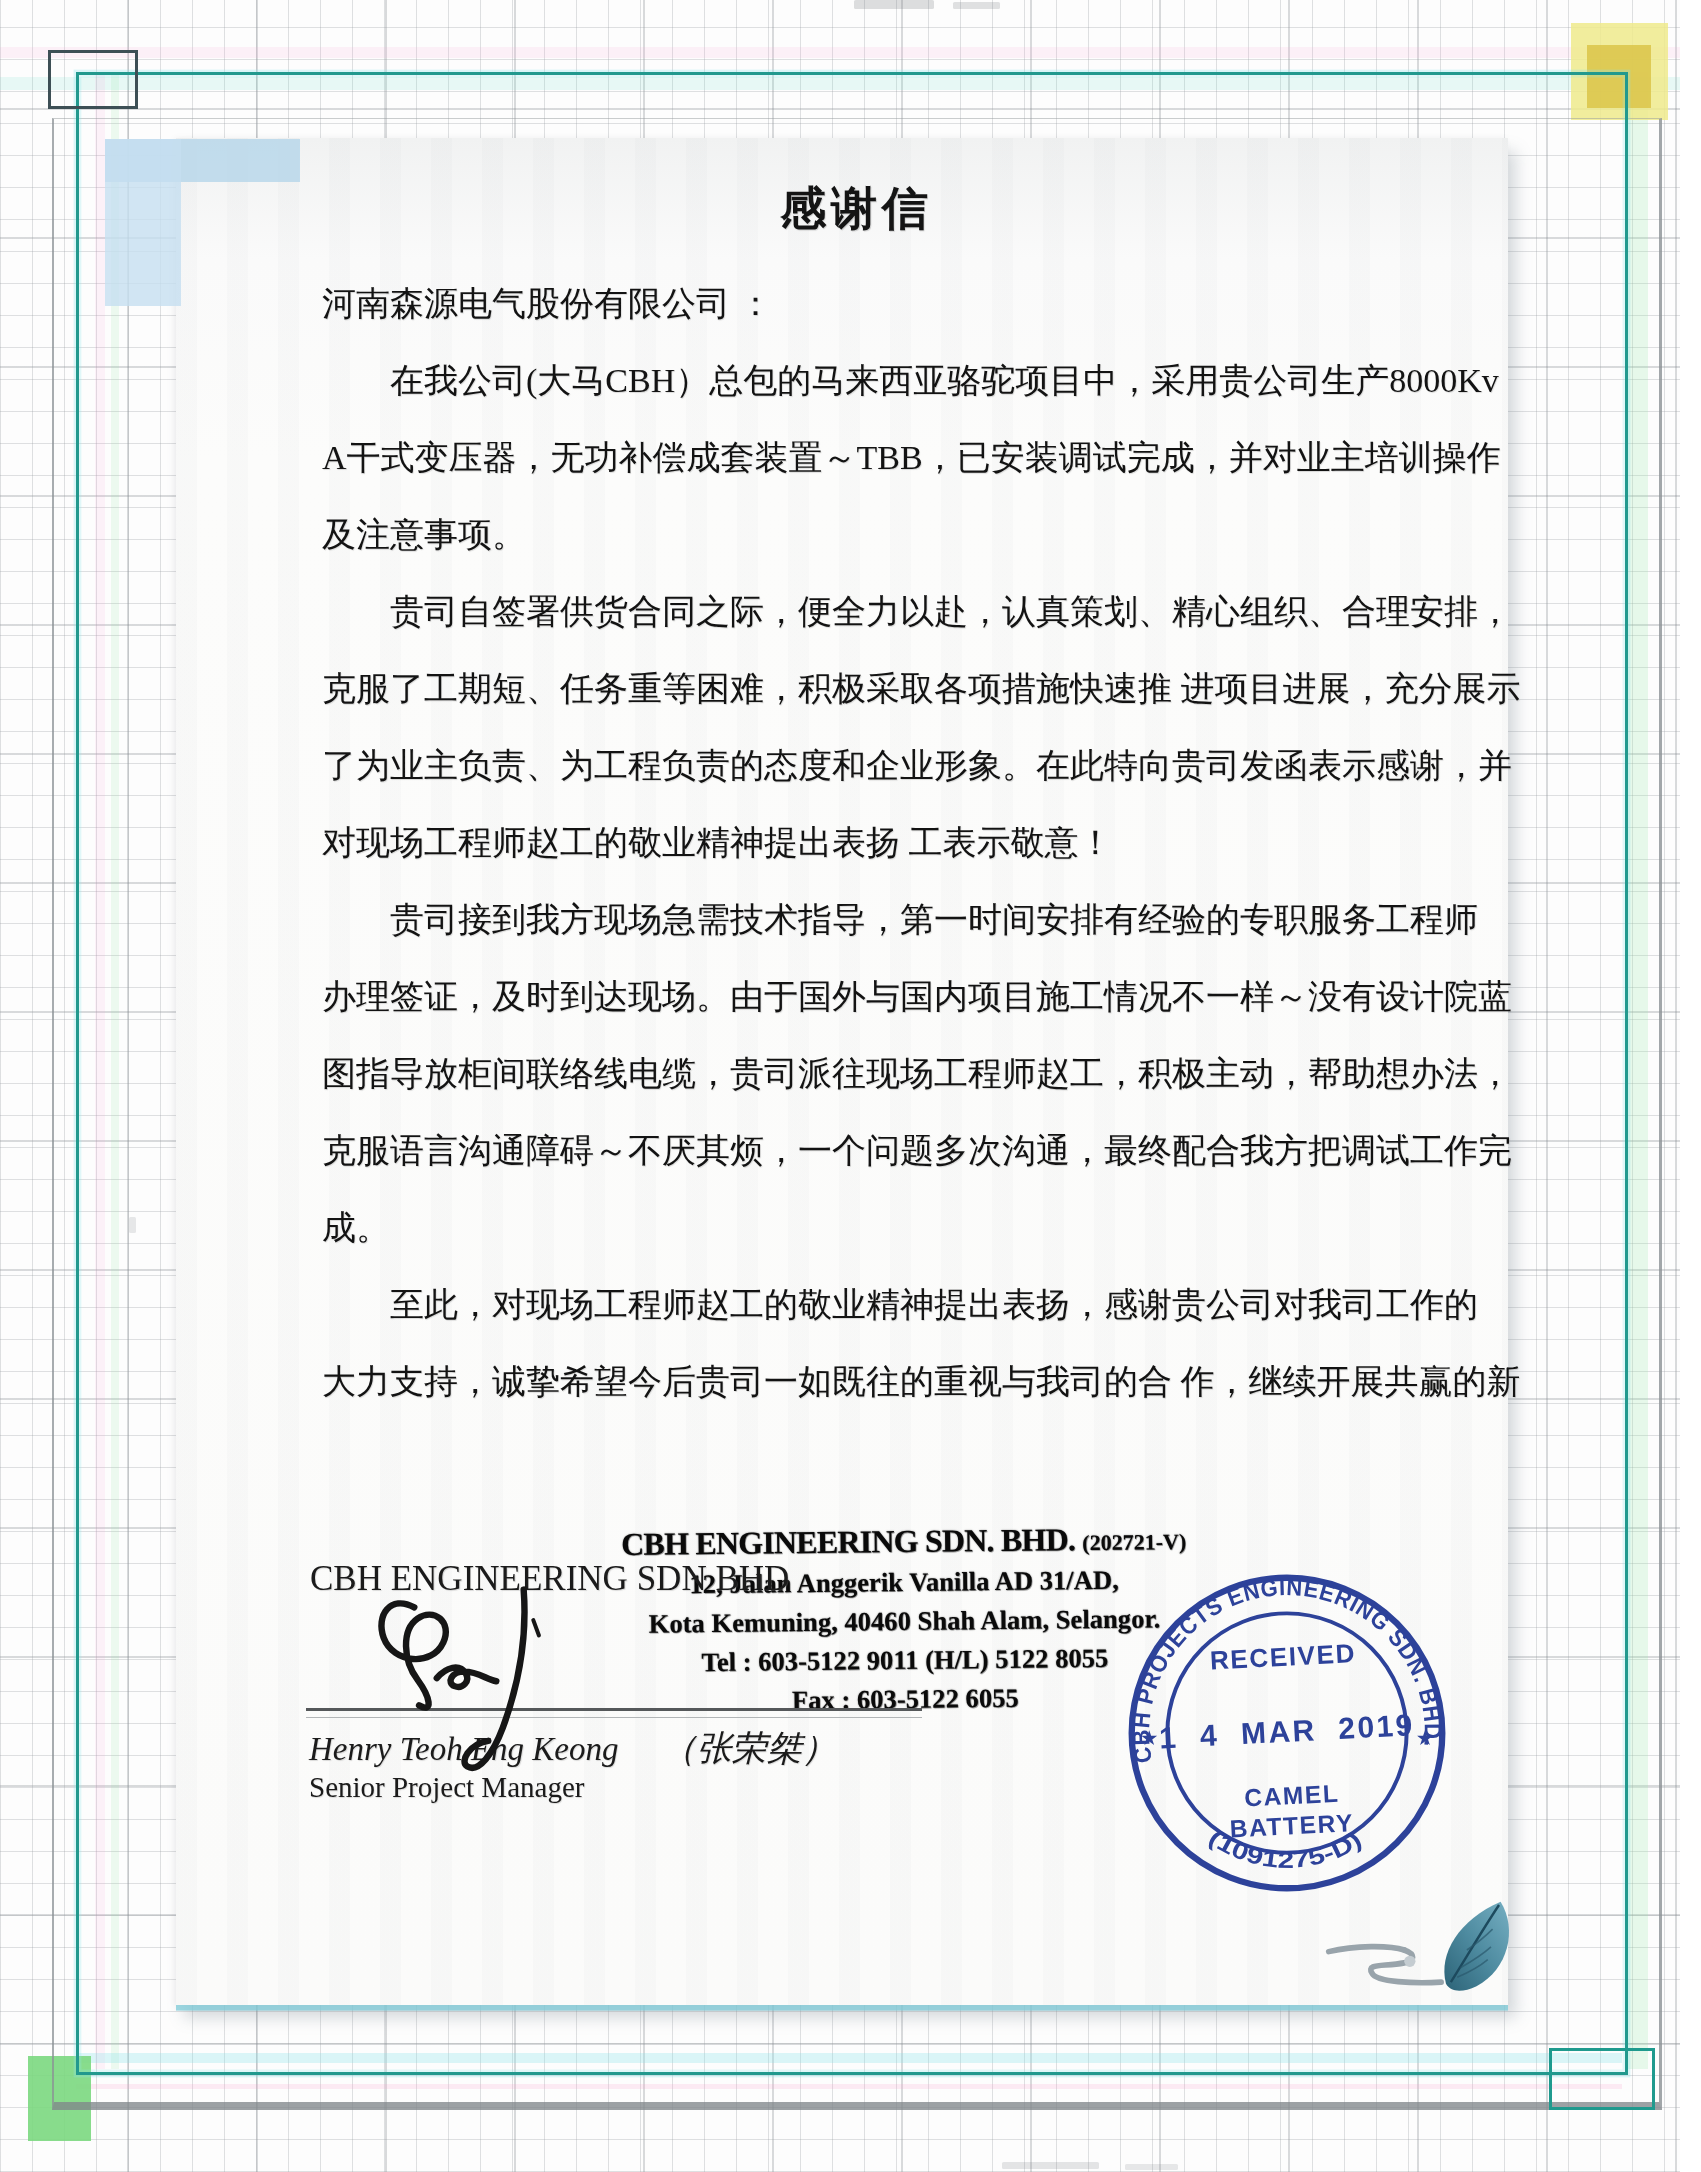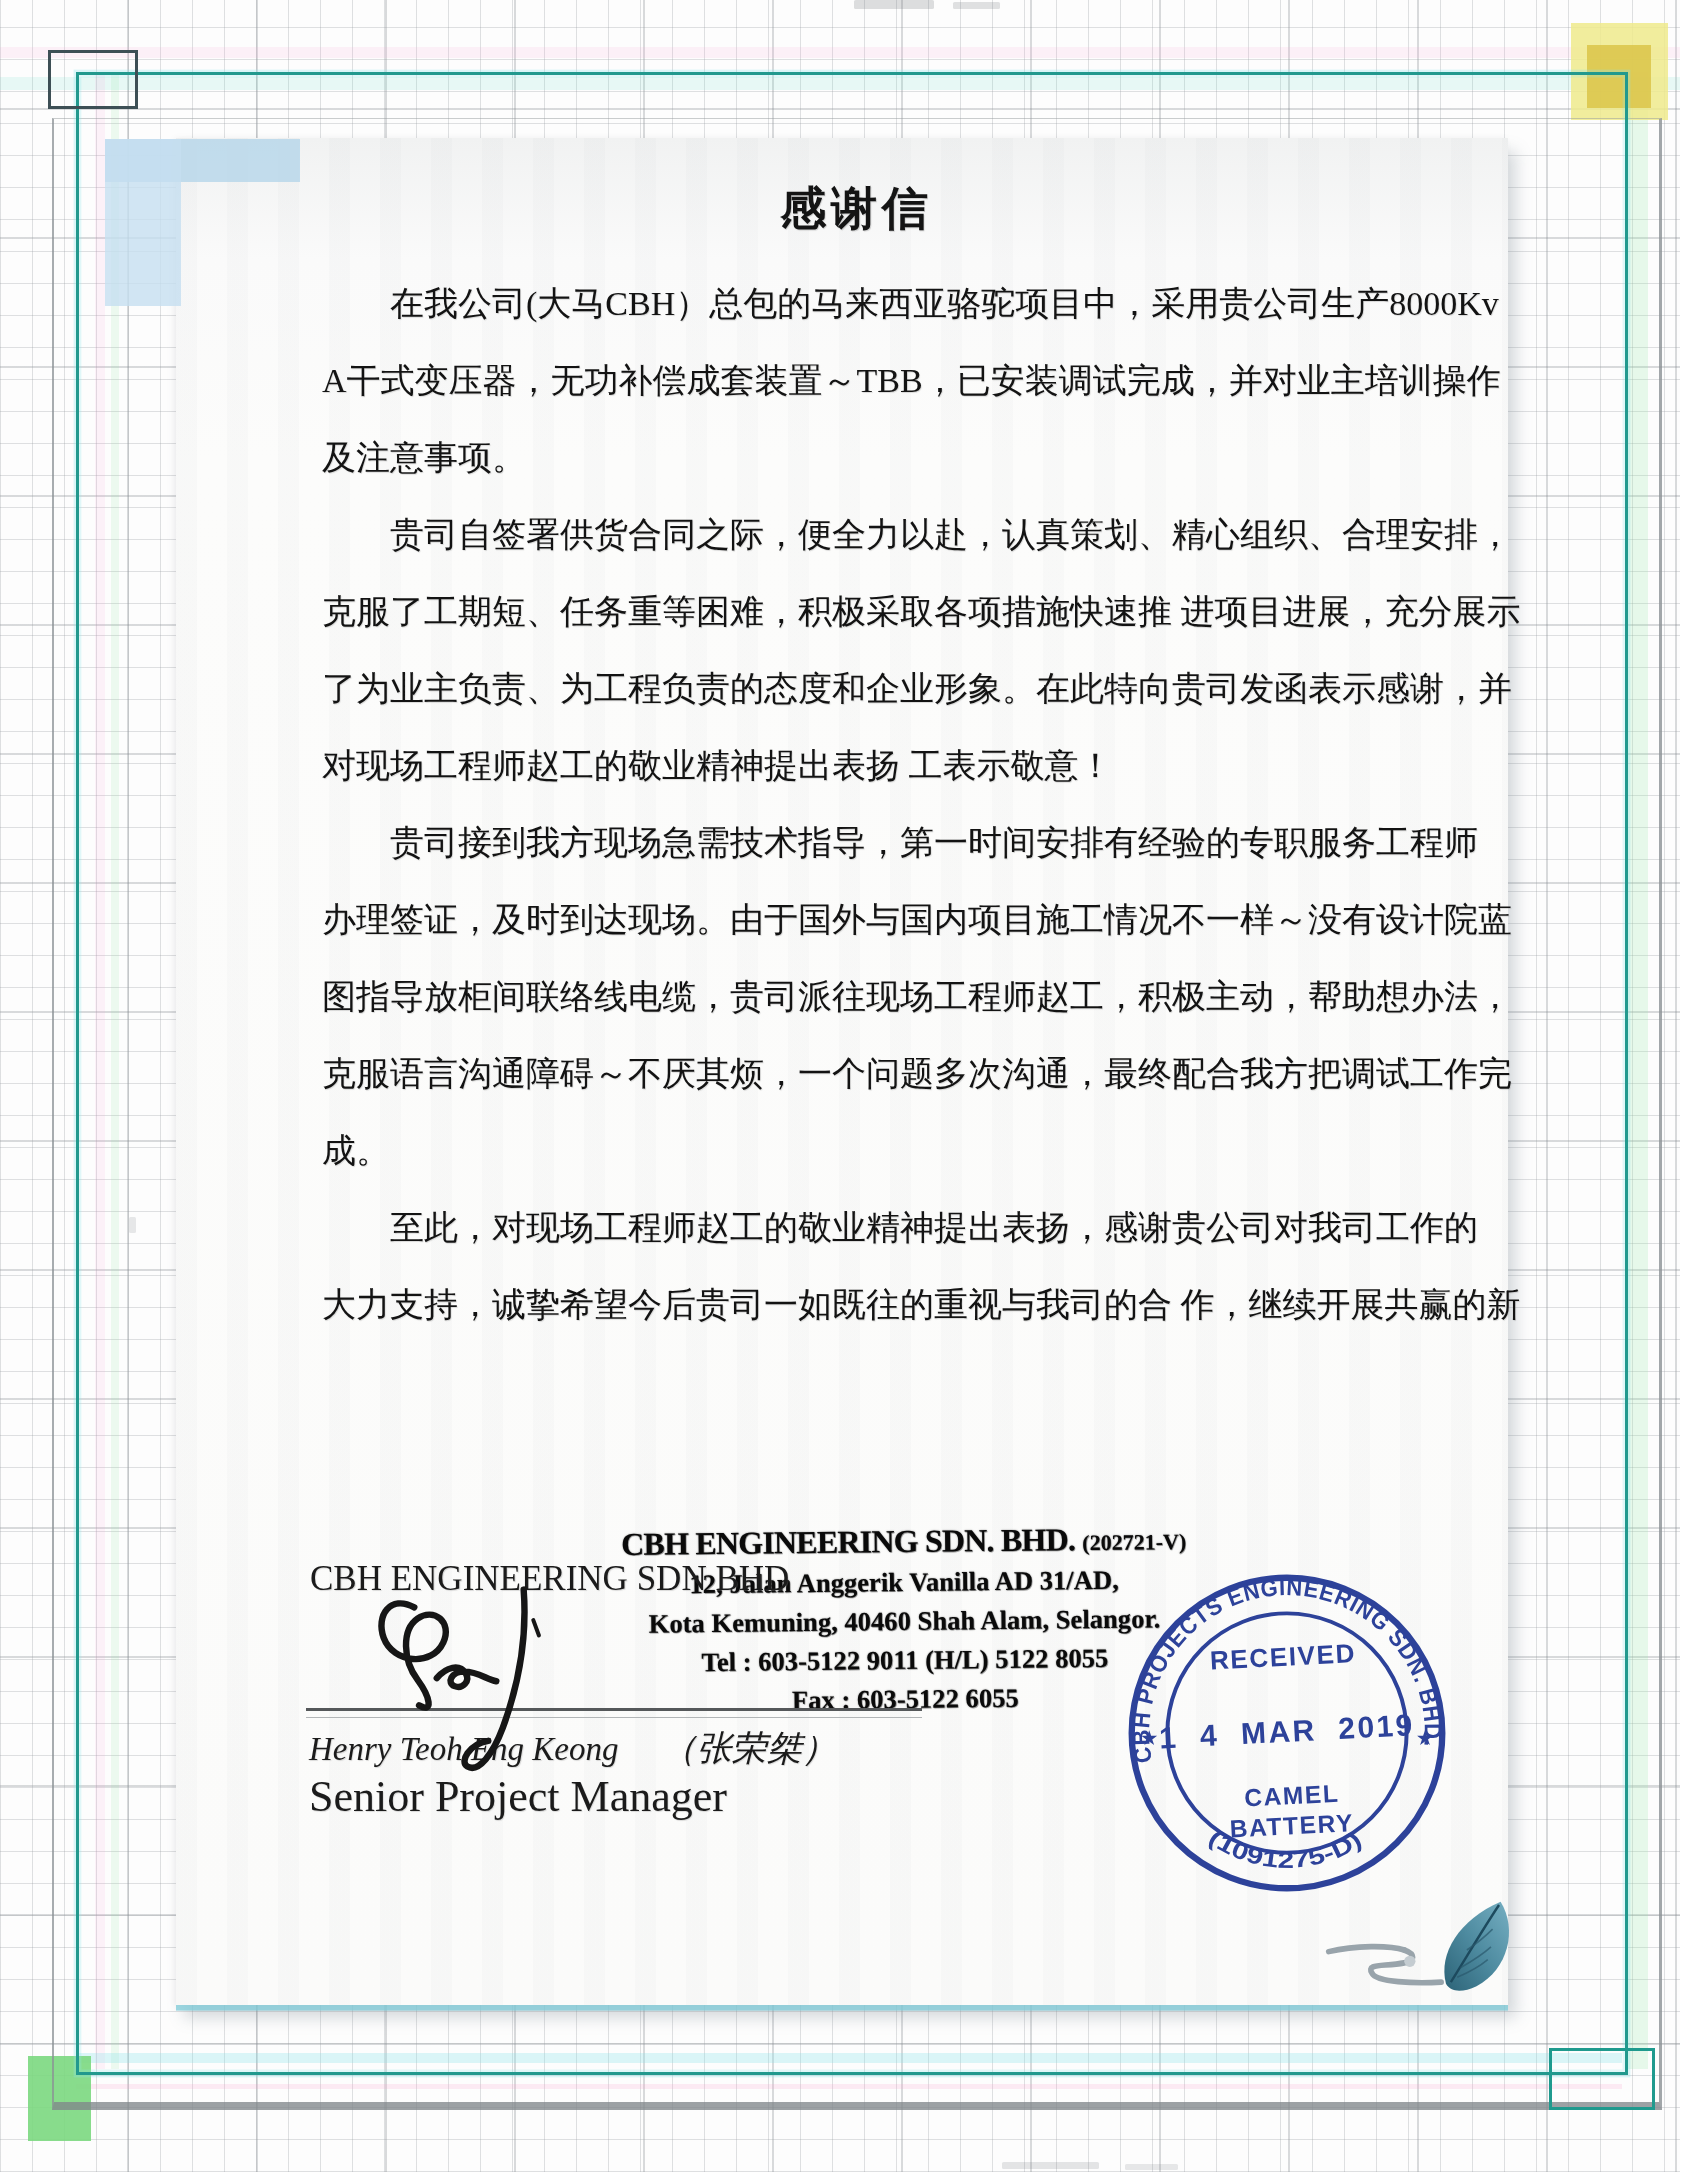--- a/index.html
+++ b/index.html
@@ -66,21 +66,21 @@
     text-shadow:0 0 1.6px rgba(20,20,20,.55),0.8px 0.8px 0 rgba(40,40,40,.35);}
   .stamp-line1{font-size:32px;line-height:37px;letter-spacing:-0.8px;white-space:nowrap;}
   .stamp-reg{font-size:22px;letter-spacing:0;}
   .stamp-line{font-size:26.6px;line-height:39px;white-space:nowrap;}
   .sig-svg{position:absolute;left:190px;top:1445px;z-index:9;}
   .sig-line{position:absolute;left:130px;top:1570px;width:616px;height:5.6px;
     border-top:3.2px solid #55585a;border-bottom:1.6px solid #b2b5b7;}
   .signer-name{position:absolute;left:133px;top:1587px;font-size:33px;color:#1b1b1b;white-space:pre;
     text-shadow:0.8px 0.8px 0.8px rgba(140,140,140,.3);font-style:italic;}
   .signer-name .cn{margin-left:43px;font-size:35px;}
-  .signer-title{position:absolute;left:133px;top:1633px;font-size:44px;color:#1b1b1b;
+  .signer-title{position:absolute;left:133px;top:1633px;font-size:29px;color:#1b1b1b;
     text-shadow:0.8px 0.8px 0.8px rgba(140,140,140,.3);text-align:center;}
 
   .received-stamp{position:absolute;left:947px;top:1431px;z-index:10;opacity:.93;}
   .feather{position:absolute;left:1143px;top:1759px;z-index:8;}
 
   
   .smudge{position:absolute;background:rgba(110,115,120,.45);border-radius:1.6px;z-index:11;}
   .sm1{left:854px;top:0;width:80px;height:8.9px;opacity:.5;}
   .sm2{left:953px;top:1.6px;width:47px;height:7.2px;opacity:.45;}
   .sm3{left:1002px;top:2162px;width:97px;height:7.2px;opacity:.4;}
@@ -102,20 +102,21 @@
   <div class="tint tint-b-pink"></div>
 
   <div class="sq sq-yellow-outer"></div>
   <div class="sq sq-yellow-inner"></div>
   <div class="sq sq-green"></div>
 
   <div class="paper">
     <h1 class="title">感谢信</h1>
 
     <div class="body-text">
+        <div class="body-line">河南森源电气股份有限公司 ：</div>
         <div class="body-line">　　在我公司(大马CBH）总包的马来西亚骆驼项目中，采用贵公司生产8000Kv</div>
         <div class="body-line">A干式变压器，无功补偿成套装置～TBB，已安装调试完成，并对业主培训操作</div>
         <div class="body-line">及注意事项。</div>
         <div class="body-line">　　贵司自签署供货合同之际，便全力以赴，认真策划、精心组织、合理安排，</div>
         <div class="body-line">克服了工期短、任务重等困难，积极采取各项措施快速推 进项目进展，充分展示</div>
         <div class="body-line">了为业主负责、为工程负责的态度和企业形象。在此特向贵司发函表示感谢，并</div>
         <div class="body-line">对现场工程师赵工的敬业精神提出表扬 工表示敬意！</div>
         <div class="body-line">　　贵司接到我方现场急需技术指导，第一时间安排有经验的专职服务工程师</div>
         <div class="body-line">办理签证，及时到达现场。由于国外与国内项目施工情况不一样～没有设计院蓝</div>
         <div class="body-line">图指导放柜间联络线电缆，贵司派往现场工程师赵工，积极主动，帮助想办法，</div>

